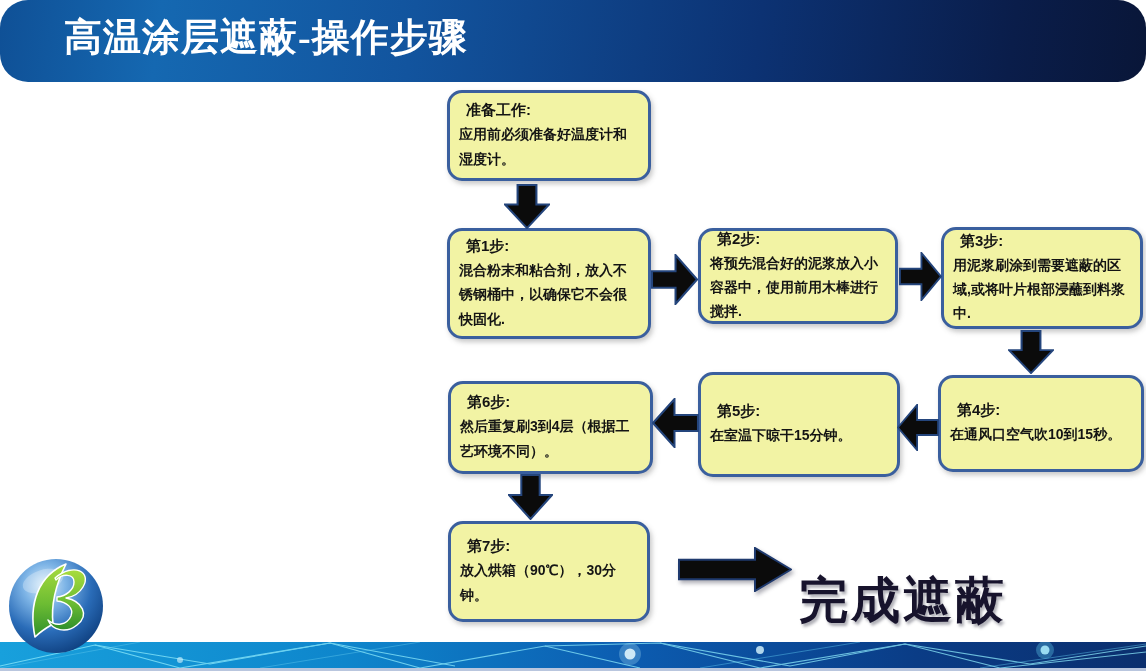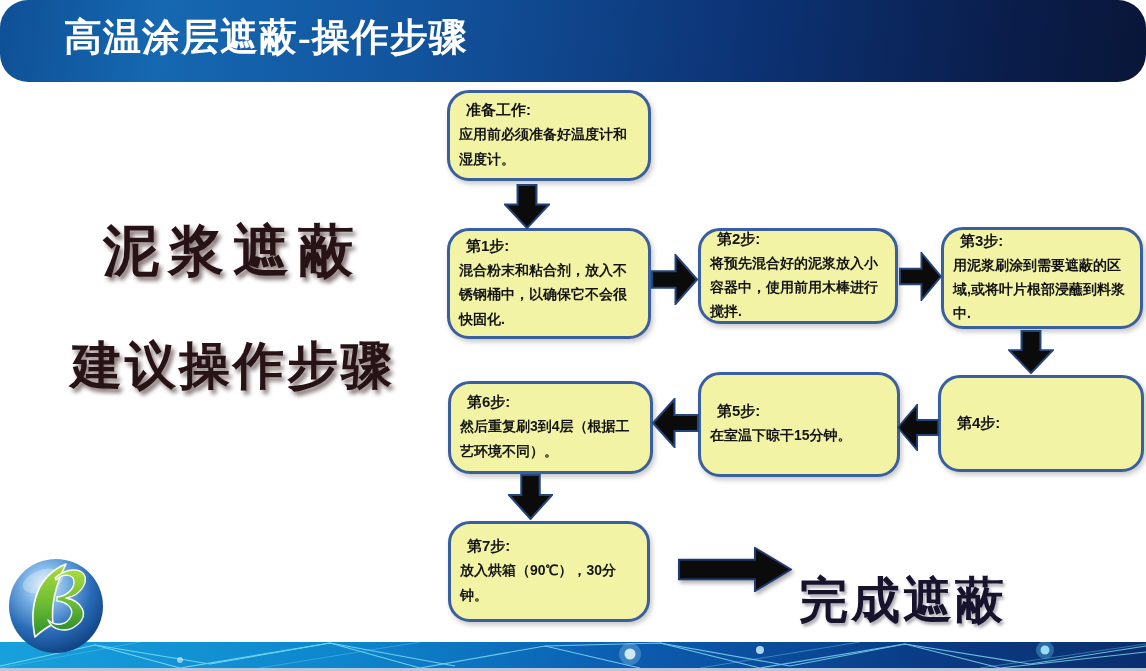--- a/index.html
+++ b/index.html
@@ -21,21 +21,21 @@
   
   .left-heading{
     position:absolute;left:26px;top:214px;width:414px;text-align:center;
     font-family:"Liberation Serif",serif;font-weight:700;color:#271215;
   }
   .lh1{font-size:56px;letter-spacing:9px;text-shadow:3px 4px 4px rgba(35,8,8,.55);}
   .lh2{font-size:51px;margin-top:42px;letter-spacing:3px;text-shadow:3px 4px 4px rgba(35,8,8,.55);}
   
   .fbox{
     position:absolute;box-sizing:border-box;
-    background:#f2f3a4;border:3px solid #3a5f9e;border-radius:22px;
+    background:#f2f3a4;border:3px solid #3a5f9e;border-radius:15px;
     box-shadow:2px 3px 5px rgba(110,110,110,.38);
     display:flex;flex-direction:column;justify-content:center;
     padding:5px 9px;color:#141414;font-weight:700;
   }
   .fbox .t{font-size:15px;margin:1px 0 2px 7px;}
   .fbox .b{font-size:14px;line-height:1.72;}
   .prep{left:447px;top:90px;width:204px;height:91px;}
   .s1{left:447px;top:228px;width:204px;height:111px;}
   .s2{left:698px;top:228px;width:200px;height:96px;}
   .s3{left:941px;top:227px;width:202px;height:102px;}
@@ -69,43 +69,40 @@
 </style>
 </head>
 <body>
 
 <div class="slide">
 
   <div class="header">
     <div class="page-title">高温涂层遮蔽-操作步骤</div>
   </div>
 
-  <div class="left-heading">
-    <div class="lh1">泥浆遮蔽</div>
-    <div class="lh2">建议操作步骤</div>
-  </div>
 
   <div class="fbox prep">
     <div class="t">准备工作:</div>
     <div class="b">应用前必须准备好温度计和湿度计。</div>
   </div>
   <div class="fbox s1">
     <div class="t">第1步:</div>
     <div class="b">混合粉末和粘合剂，放入不锈钢桶中，以确保它不会很快固化.</div>
   </div>
   <div class="fbox s2">
     <div class="t">第2步:</div>
     <div class="b">将预先混合好的泥浆放入小容器中，使用前用木棒进行搅拌.</div>
   </div>
   <div class="fbox s3">
     <div class="t">第3步:</div>
     <div class="b">用泥浆刷涂到需要遮蔽的区域,或将叶片根部浸蘸到料浆中.</div>
   </div>
   <div class="fbox s4">
     <div class="t">第4步:</div>
+    <div class="b">在通风口空气吹10到15秒。</div>
   </div>
   <div class="fbox s5">
     <div class="t">第5步:</div>
     <div class="b">在室温下晾干15分钟。</div>
   </div>
   <div class="fbox s6">
     <div class="t">第6步:</div>
     <div class="b">然后重复刷3到4层（根据工艺环境不同）。</div>
   </div>
   <div class="fbox s7">

